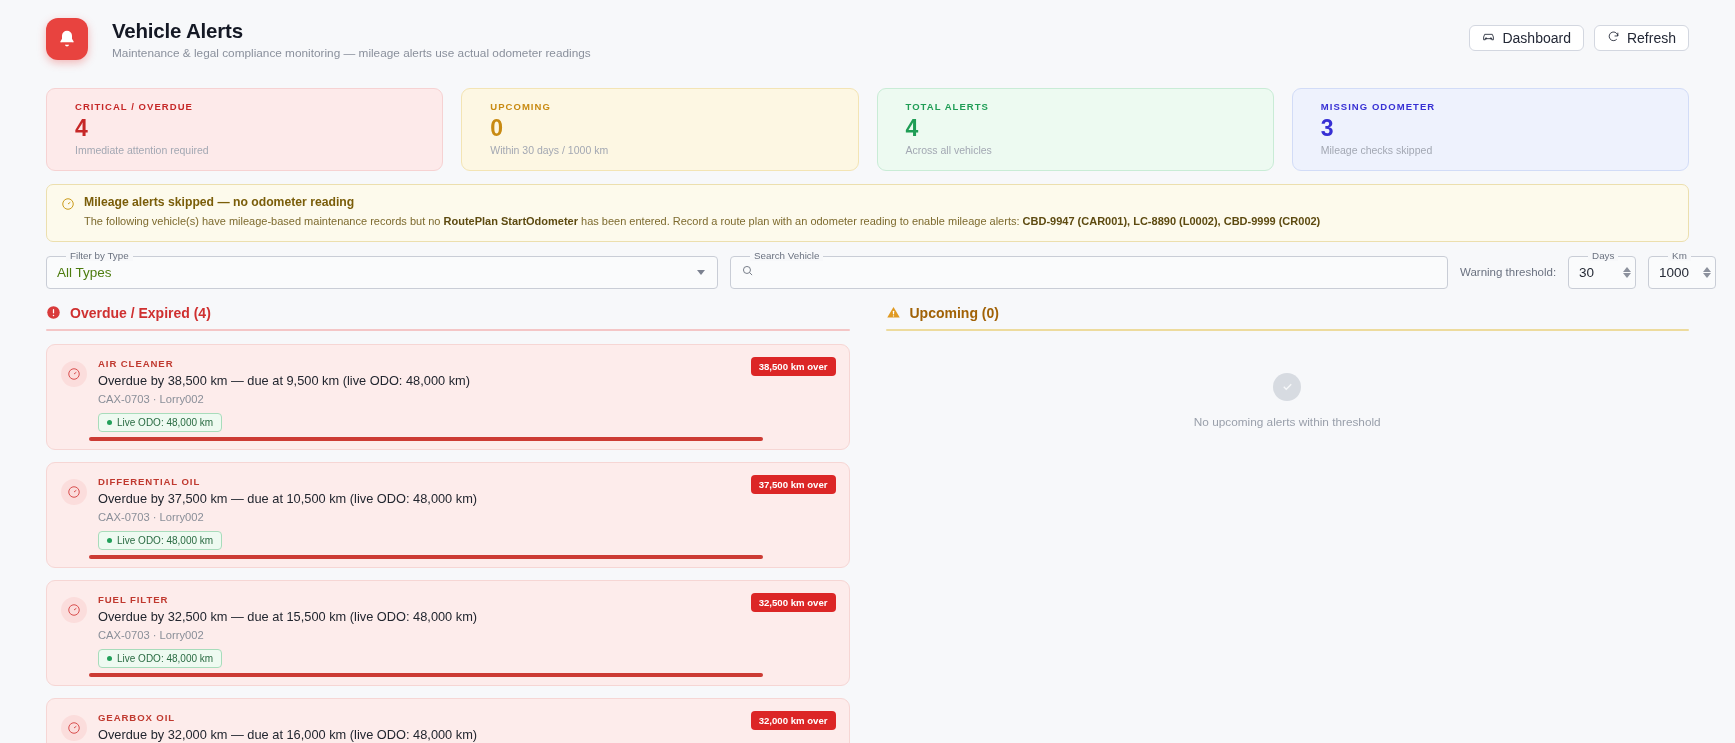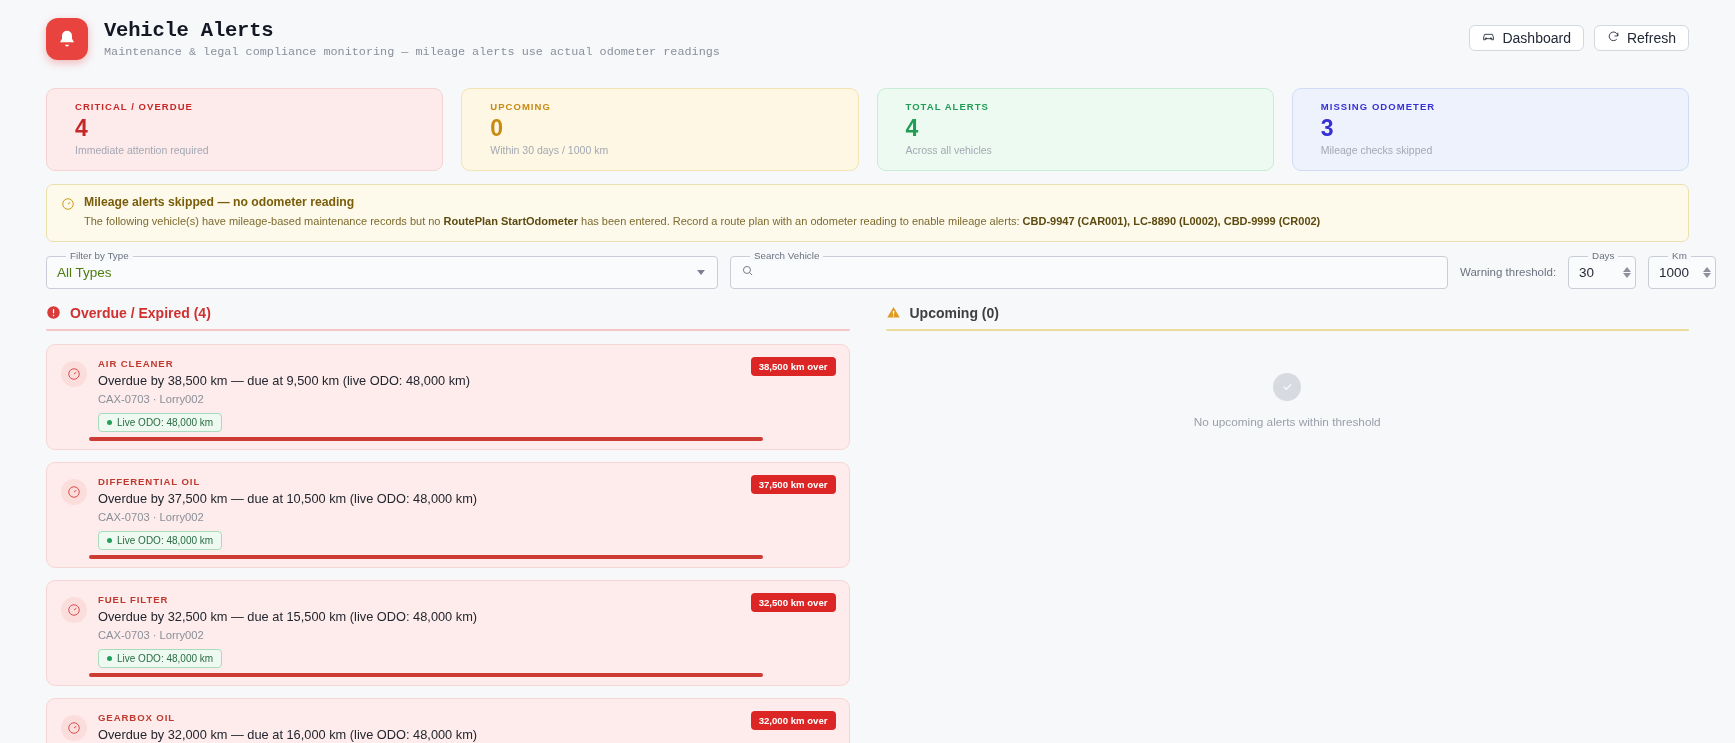--- a/index.html
+++ b/index.html
@@ -7,21 +7,21 @@
     width: 1735px; height: 743px;
     background: #f7f8fa;
     font-family: "Liberation Sans", sans-serif;
     color: #1f2430;
     overflow: hidden;
   }
   .page { width: 1735px; height: 743px; padding: 18px 46px 0 46px; position: relative; }
 
   
   .header { display: flex; align-items: flex-start; justify-content: space-between; height: 58px; }
-  .header-left { display: flex; align-items: center; gap: 16px; font-family: Liberation Mono, monospace; }
+  .header-left { display: flex; align-items: center; gap: 24px; }
   .app-icon {
     width: 42px; height: 42px; border-radius: 12px;
     background: #e8433f; display: flex; align-items: center; justify-content: center;
     box-shadow: 0 3px 8px rgba(232,67,63,.35);
   }
   .app-icon svg { width: 20px; height: 20px; fill: #fff; }
   .title-block { display: flex; flex-direction: column; gap: 3px; }
   .page-title { font-size: 20.5px; font-weight: bold; color: #141824; letter-spacing: -.2px; }
   .page-sub { font-size: 11.8px; color: #8a909c; }
   .header-right { display: flex; gap: 10px; padding-top: 7px; }
@@ -85,21 +85,21 @@
   .spin i { display: block; width: 0; height: 0; border-left: 4px solid transparent; border-right: 4px solid transparent; cursor: pointer; }
   .spin i.u { border-bottom: 5px solid #8c919d; }
   .spin i.d { border-top: 5px solid #8c919d; }
 
   
   .cols { display: flex; gap: 36px; margin-top: 16px; }
   .col { flex: 1; }
   .sec-head { display: flex; align-items: center; gap: 9px; padding-bottom: 8px; }
   .sec-title { font-size: 14px; font-weight: bold; }
   .sec-head.red .sec-title { color: #cf3030; }
-  .sec-head.amber .sec-title { color: #404040; }
+  .sec-head.amber .sec-title { color: #a16207; }
   .rule { height: 2px; border-radius: 2px; }
   .rule.red { background: #f4c6c6; }
   .rule.amber { background: #eddb9d; }
   .sec-ico { width: 15px; height: 15px; flex: none; }
   .sec-ico svg { width: 15px; height: 15px; }
 
   
   .cards { display: flex; flex-direction: column; gap: 12px; margin-top: 13px; }
   .card {
     position: relative; background: #fdeceb; border: 1px solid #f6d6d4;

